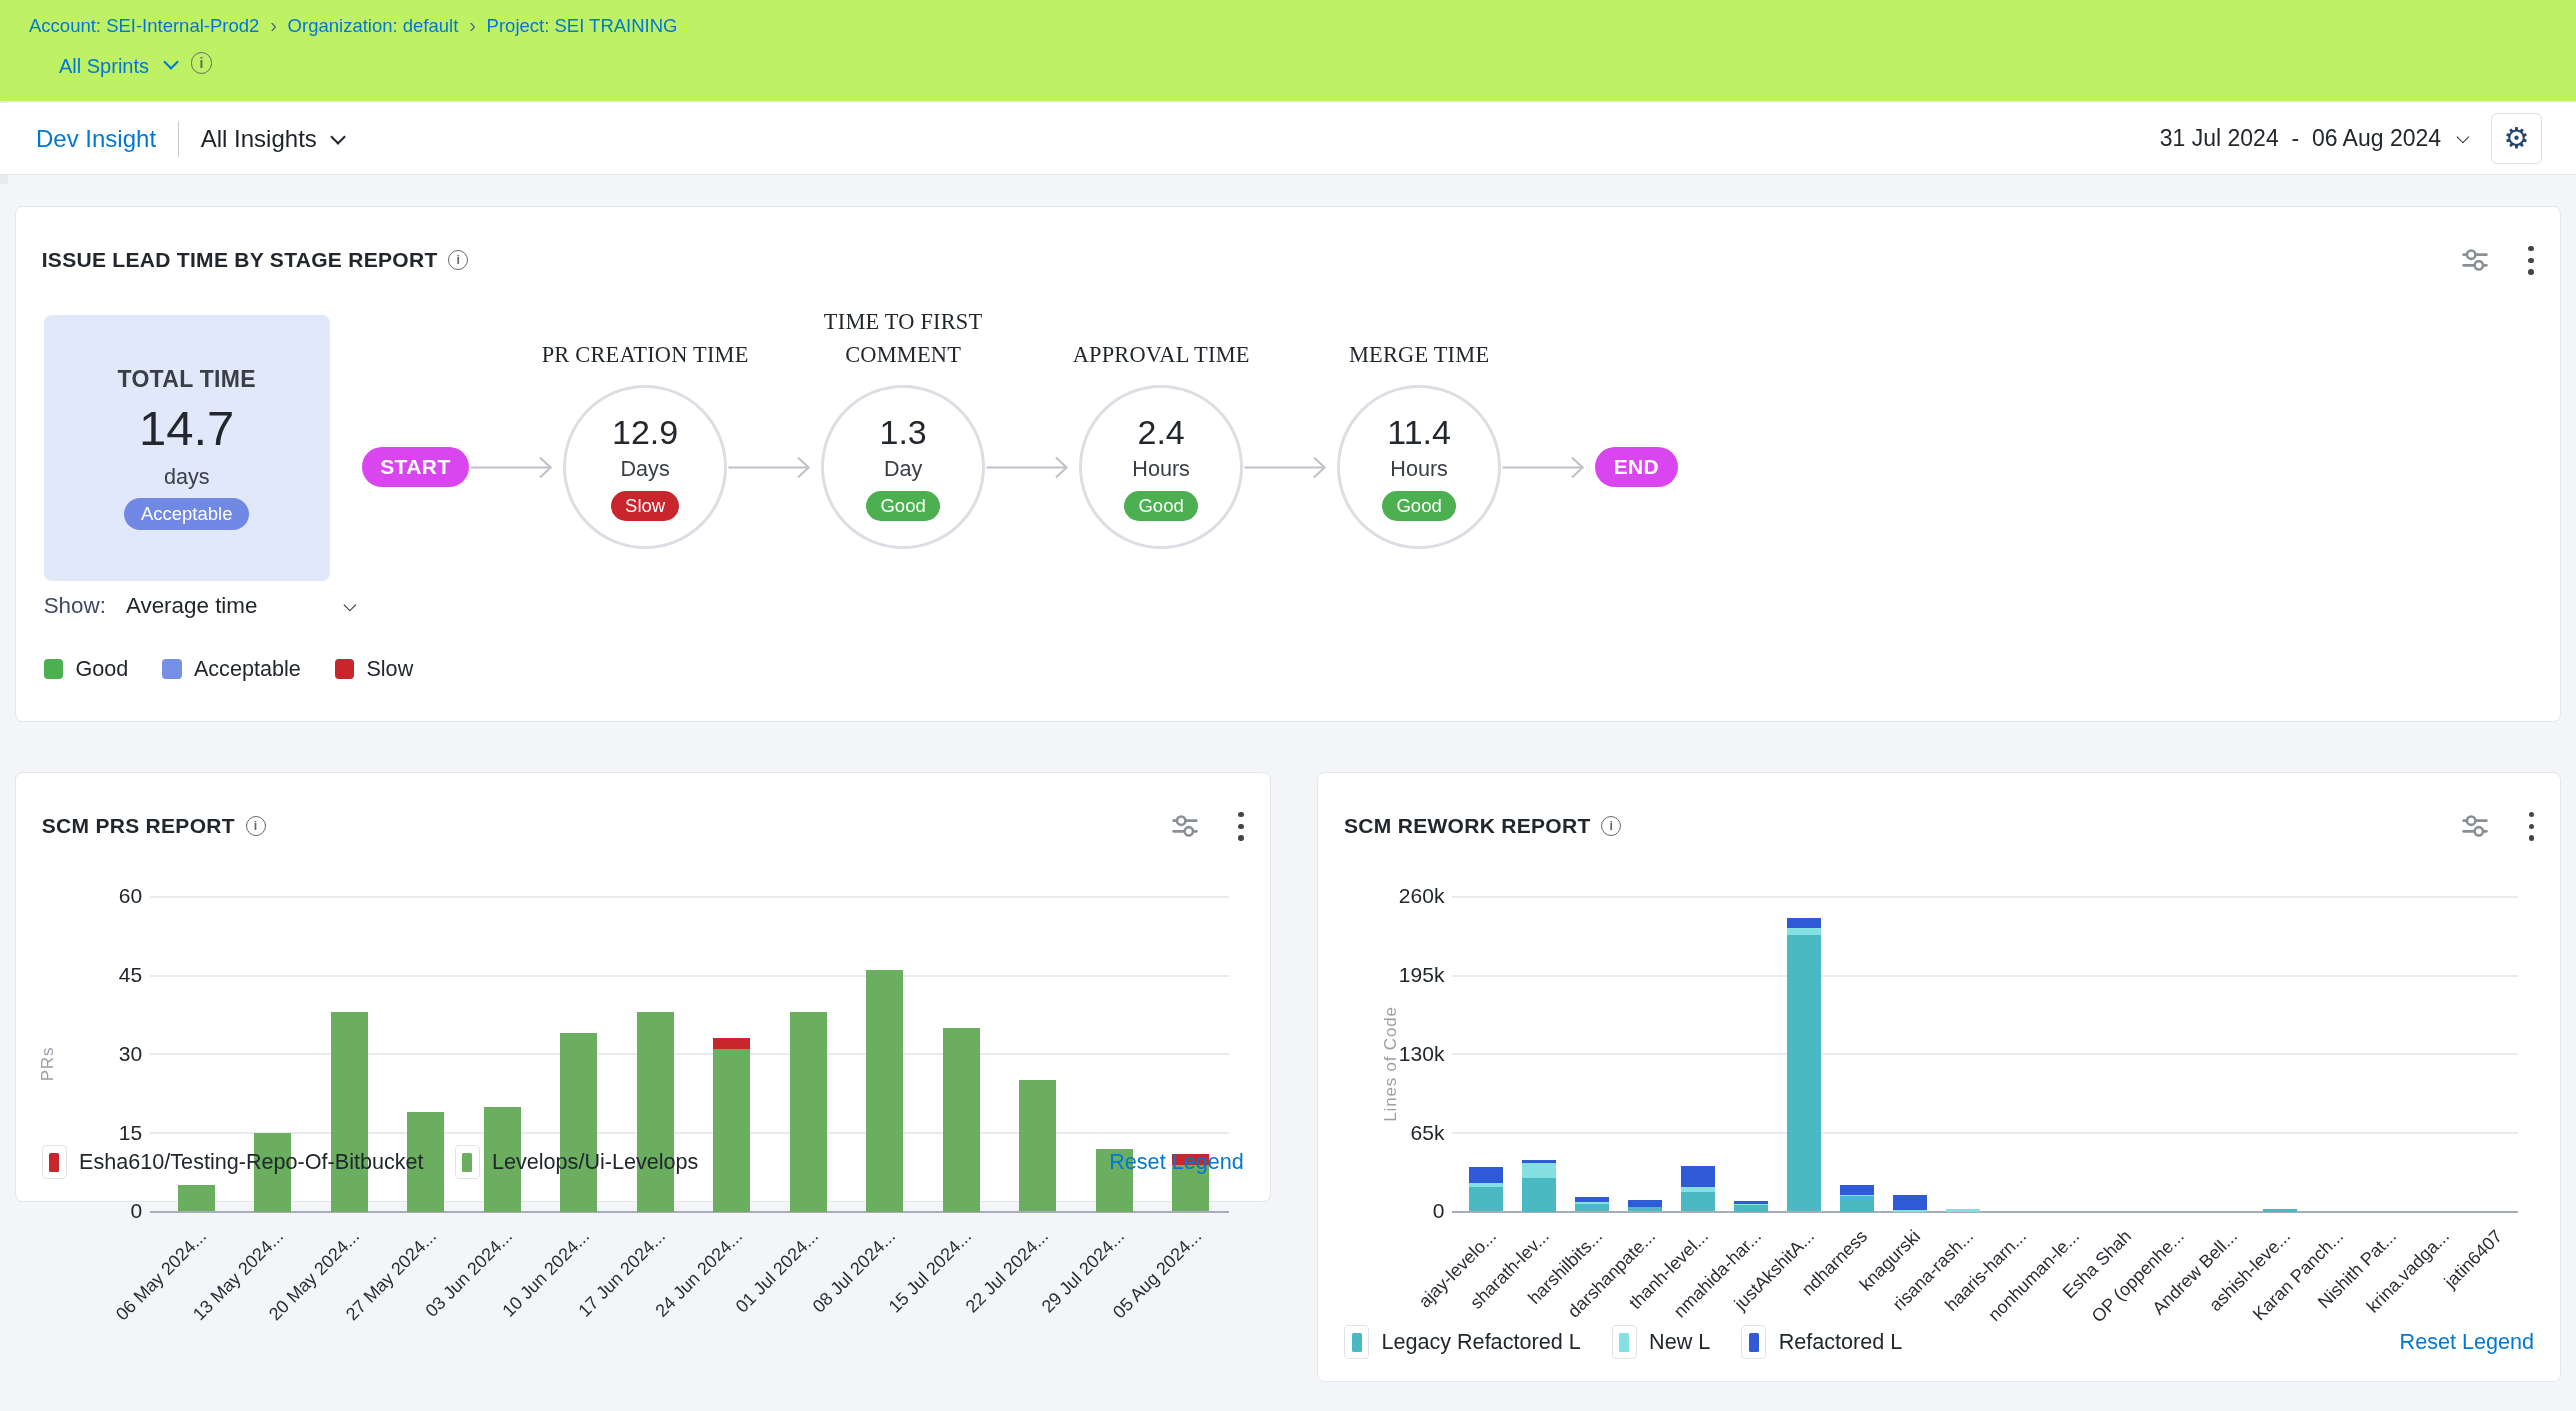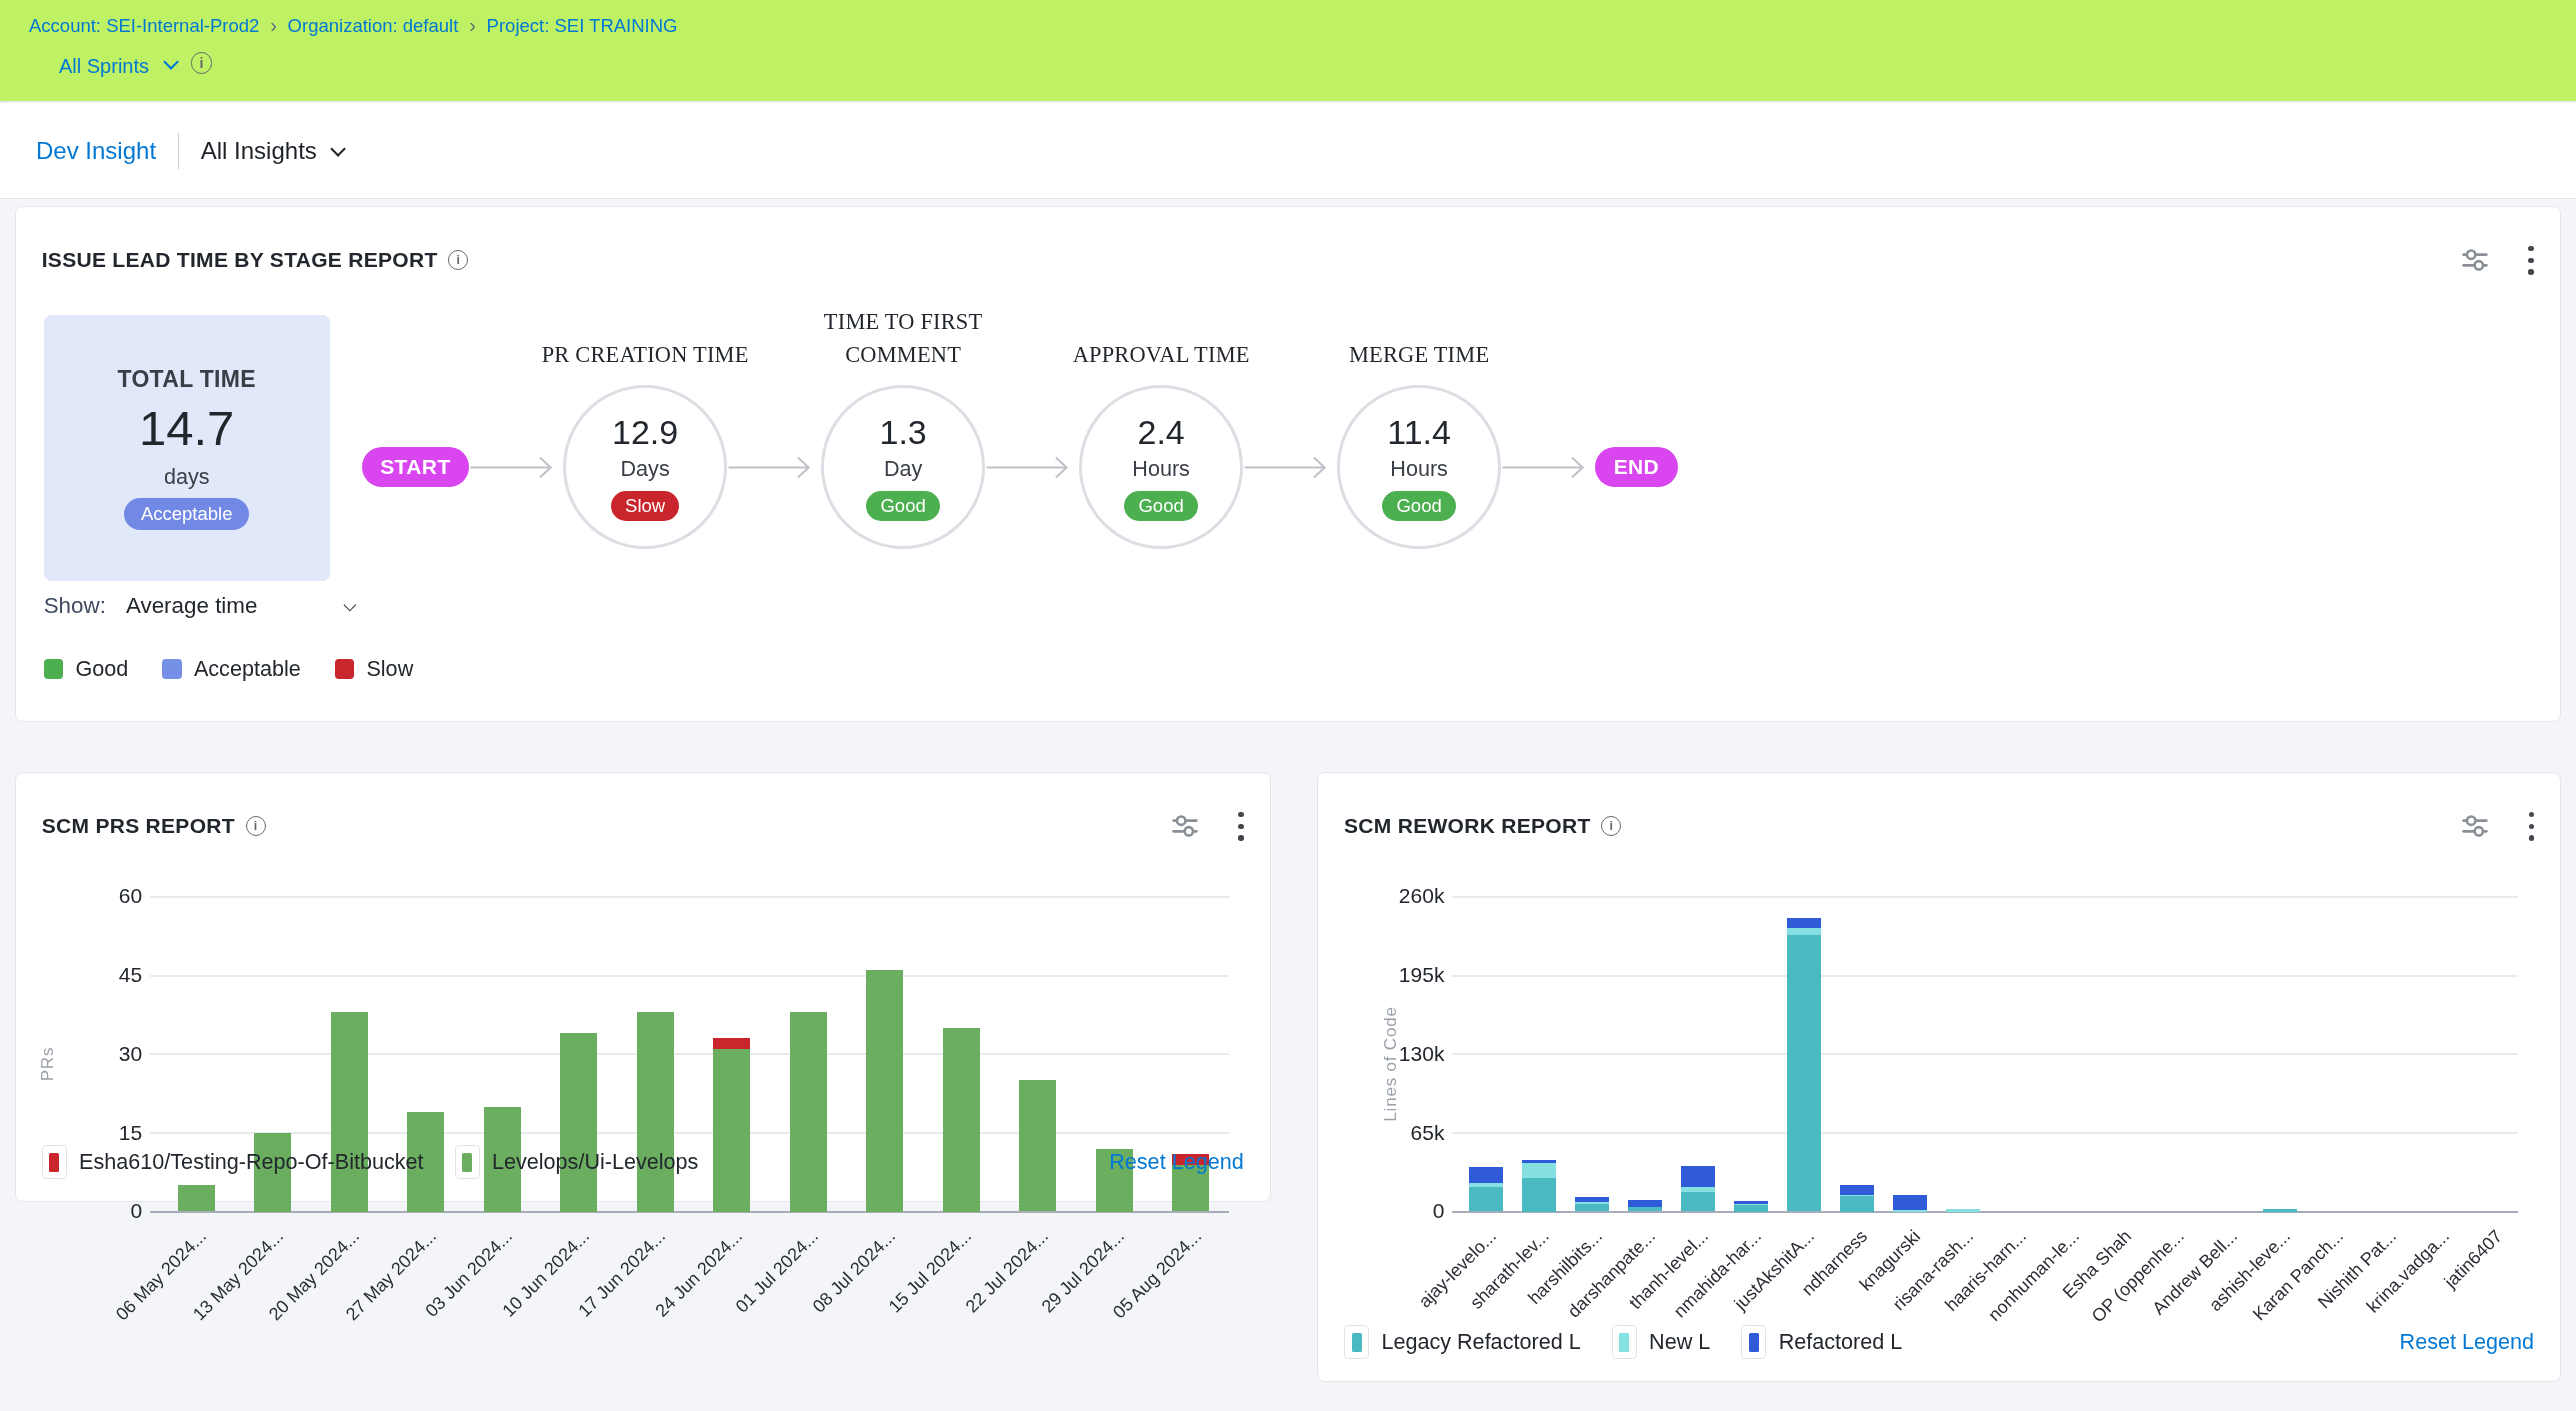--- a/index.html
+++ b/index.html
@@ -14,21 +14,21 @@
   .breadcrumb { position:absolute; left:29px; top:14px; font-size:18.5px; color:#0278D5; display:flex; align-items:center; gap:10.8px; }
   .bc-item { cursor:pointer; }
   .bc-sep { color:#5F6B7A; font-size:20px; }
   .sprint-row { position:absolute; left:59px; top:48px; display:flex; align-items:center; gap:15.4px; }
   .sprint-label { font-size:20px; color:#0278D5;margin-top:7px; }
   .chev { display:inline-block; width:10.8px; height:10.8px; border-right:2.3px solid currentColor; border-bottom:2.3px solid currentColor; transform:rotate(45deg) translateY(-2.3px); }
   .chev.blue { color:#0278D5; }
   .chev.dark { color:#22272D; }
   .chev.sm { width:8.5px; height:8.5px; border-width:1.9px; }
   .info { width:21.6px; height:21.6px; border:1.5px solid #63676D; border-radius:50%; display:inline-flex; align-items:center; justify-content:center; font-size:14px; color:#63676D; font-weight:700; font-style:normal; }
-  .hdr2 { position:absolute; left:0; top:103px; right:0; height:96px; background:#FFFFFF; border-bottom:0.8px solid #E4E6EA; display:flex; align-items:center; }
+  .hdr2 { position:absolute; left:0; top:103px; right:0; height:72px; background:#FFFFFF; border-bottom:0.8px solid #E4E6EA; display:flex; align-items:center; }
   .tab-primary { font-size:24px; color:#0278D5; margin-left:36px; cursor:pointer; }
   .vdiv { width:1.5px; height:36px; background:#C8CBD1; margin:0 21.6px; }
   .tab-secondary { font-size:24px; color:#1D2128; font-weight:500; display:flex; align-items:center; gap:14px; }
   .hdr2-right { margin-left:auto; display:flex; align-items:center; gap:26px; margin-right:34px; }
   .date-range { font-size:23px; color:#22272D; white-space:pre; display:flex; align-items:center; gap:15.4px; cursor:pointer; }
   .gear-btn { width:51px; height:51px; border:0.8px solid #DCDEE3; border-radius:6.2px; background:#fff; display:flex; align-items:center; justify-content:center; cursor:pointer; }
   .gear-glyph { font-family:"DejaVu Sans", sans-serif; font-size:29px; color:#25466F; line-height:1; }
   
   .panel { position:absolute; background:#fff; border:0.8px solid #E3E5EB; border-radius:7.7px; }
   .panel-lead   { left:14.7px;  top:206px;  width:2546px; height:516px; }
@@ -98,20 +98,29 @@
   </div>
 </div>
 
 <div class="hdr2">
   <span class="tab-primary">Dev Insight</span>
   <span class="vdiv"></span>
   <span class="tab-secondary">
     <span>All Insights</span>
     <span class="chev dark"></span>
   </span>
+  <span class="hdr2-right">
+    <span class="date-range">
+      <span>31 Jul 2024  -  06 Aug 2024</span>
+      <span class="chev dark sm"></span>
+    </span>
+    <span class="gear-btn">
+      <span class="gear-glyph">⚙</span>
+    </span>
+  </span>
 </div>
 
 <div class="panel panel-lead">
   <div class="panel-title-row">
     <div class="panel-title">
       <span>ISSUE LEAD TIME BY STAGE REPORT</span>
       <span class="info">i</span>
     </div>
     <div class="panel-icons">
       <span class="sliders-btn">

